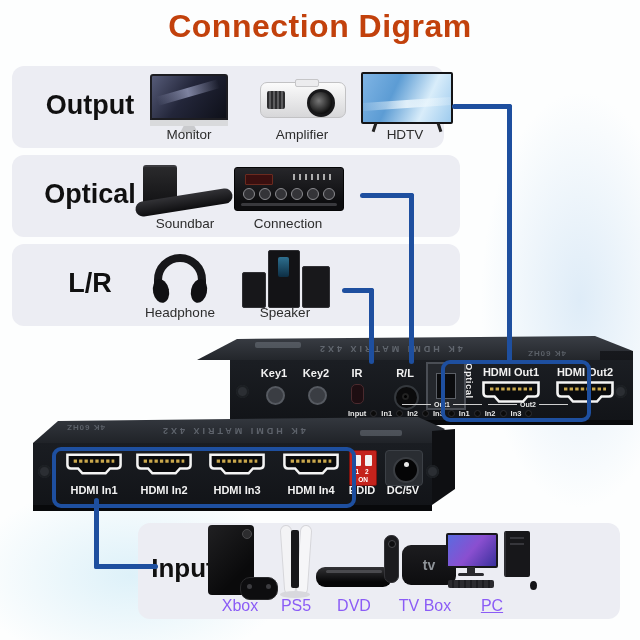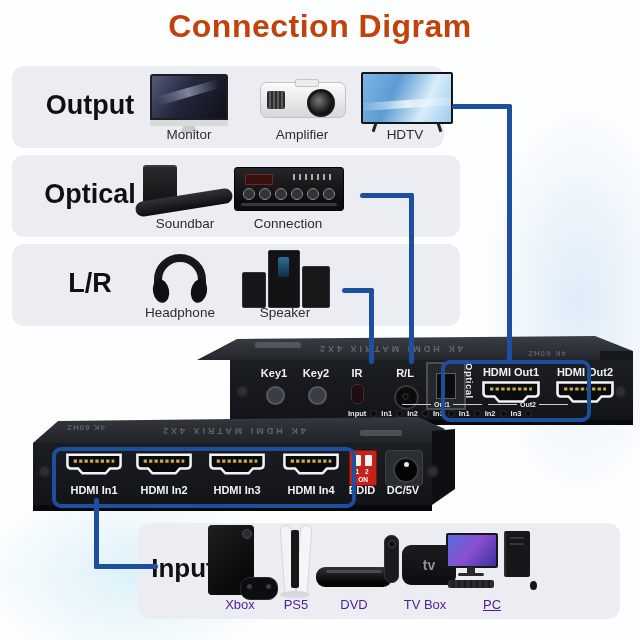--- a/index.html
+++ b/index.html
@@ -20,21 +20,21 @@
   #panel-output{left:12px;top:66px;width:432px;height:82px;}
   #panel-optical{left:12px;top:155px;width:448px;height:82px;}
   #panel-lr{left:12px;top:244px;width:448px;height:82px;}
   #panel-input{left:138px;top:523px;width:482px;height:96px;}
   .row-label{position:absolute;font-weight:700;color:#101010;font-size:27px;}
   #panel-output .row-label{left:18px;top:24px;width:120px;text-align:center;}
   #panel-optical .row-label{left:18px;top:24px;width:120px;text-align:center;}
   #panel-lr .row-label{left:18px;top:24px;width:120px;text-align:center;}
   #panel-input .row-label{left:2px;top:30px;width:86px;text-align:center;font-size:26px;}
   .cap{position:absolute;font-size:13.5px;color:#2d2d2d;text-align:center;}
-  .cap-in{position:absolute;font-size:13px;color:#4c1d95;text-align:center;}
+  .cap-in{position:absolute;font-size:16px;color:#8b5cf6;text-align:center;}
 
   
   .ic{position:absolute;}
 
   
   .mon-scr{position:relative;width:74px;height:42px;border:2px solid #1d1d22;border-radius:3px 3px 0 0;
     background:linear-gradient(125deg,#565b78 0%,#23263a 45%,#0e1019 100%);overflow:hidden;}
   .mon-streak{position:absolute;left:4px;top:12px;width:64px;height:9px;opacity:.65;
     background:linear-gradient(90deg,rgba(255,255,255,0),#aeb4d6,rgba(255,255,255,0));transform:rotate(-16deg);}
   .mon-chin{width:78px;height:6px;background:#d9dadc;margin:0 auto;}

